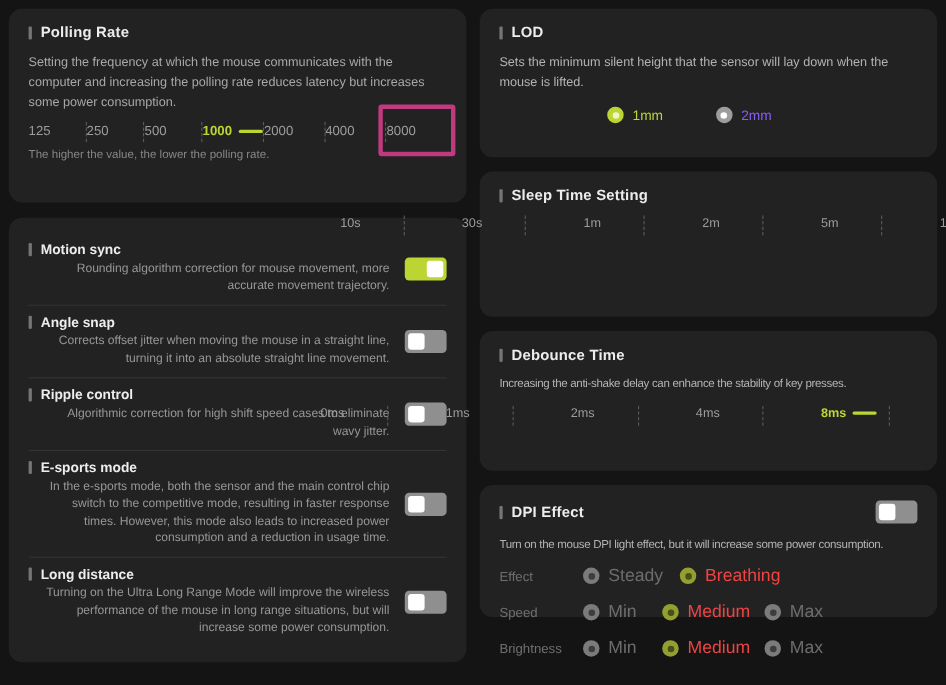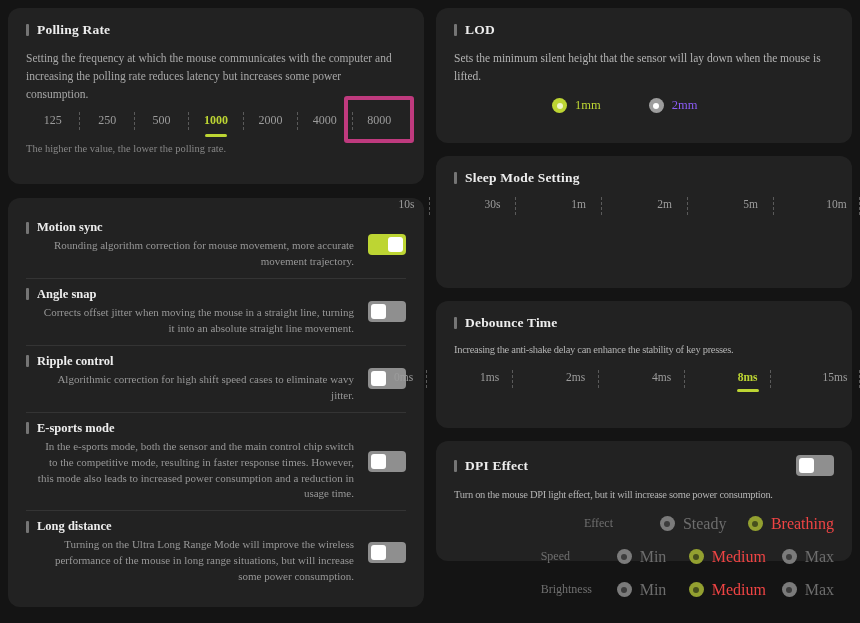--- a/index.html
+++ b/index.html
@@ -5,36 +5,36 @@
   :root { --accent:#bdd533; --hl:#bf3a7e; --panel:#222222; --bg:#141414; }
   * { box-sizing:border-box; }
   body {
     width:860px; height:623px; margin:0; background:var(--bg);
     font-family:"Liberation Sans", sans-serif; overflow:hidden;
   }
   .layout { display:flex; gap:12px; padding:8px; }
   .col { display:flex; flex-direction:column; width:416px; }
   .col.left { gap:14px; }
   .col.right { gap:13px; }
-  .panel { background:var(--panel); border-radius:12px; padding:14px 18px; width:416px;font-family:Liberation Serif, serif; }
+  .panel { background:var(--panel); border-radius:12px; padding:14px 18px; width:416px; }
 
   .p-title-row { display:flex; align-items:center; gap:8px; }
   .marker { width:3px; height:12px; background:#757575; border-radius:1px; flex-shrink:0; }
   .p-title { color:#ededed; font-size:13.5px; font-weight:bold; letter-spacing:.2px; }
   .p-desc { color:#a8a8a8; font-size:11.5px; line-height:1.58; margin-top:11px; }
   .p-desc.bright { color:#b3b3b3; }
   .p-desc.one-line { font-size:10.5px; letter-spacing:-0.3px; white-space:nowrap; overflow:hidden; }
   .note { color:#868686; font-size:10.5px; margin-top:6px; }
 
   
   .opts { display:flex; align-items:flex-start; margin-top:10px; }
   .opts.spread .opt { flex:1; }
   .opts.centered { justify-content:center; }
   .opts.centered .opt { padding:0 11px;margin-left:41px; }
-  .opt { display:flex; flex-direction:column; align-items:center; gap:6px; cursor:pointer; position:relative; }
+  .opt { display:flex; flex-direction:row; align-items:center; gap:6px; cursor:pointer; position:relative; }
   .opt .lbl { font-size:11.5px; color:#9c9c9c; white-space:nowrap; }
   .opts.spread .opt .lbl { font-size:12px; }
   .opt .ul { width:22px; height:3px; border-radius:2px; background:transparent; }
   .opt.sel .lbl { color:var(--accent); font-weight:bold; }
   .opt.sel .ul { background:var(--accent); }
   .sep { border-left:1px dashed #5a5a5a; height:18px; margin-top:-1px; }
 
   .hlbox {
     position:absolute; left:50%; top:-17px; transform:translateX(-50%);
     width:70px; height:47px; border:4px solid var(--hl); border-radius:3px; pointer-events:none;
@@ -60,21 +60,21 @@
   .radio { width:15px; height:15px; border-radius:50%; display:flex; align-items:center; justify-content:center; flex-shrink:0; }
   .radio .dot { width:6px; height:6px; border-radius:50%; }
   .radio.unsel { background:#9d9d9d; } .radio.unsel .dot { background:#ffffff; }
   .radio.sel { background:var(--accent); } .radio.sel .dot { background:#eef5c8; }
   .radio-lbl { font-size:12.5px; color:#8b5cf6; }
   .radio-opt.sel .radio-lbl { color:var(--accent); }
 
   
   .dpi-header { display:flex; justify-content:space-between; align-items:center; }
   .dpi-rows { margin-top:12px; display:flex; flex-direction:column; gap:17px; }
-  .dpi-row { display:flex; align-items:center; height:16px;justify-content:flex-end; }
+  .dpi-row { display:flex; align-items:center; height:16px; }
   .dpi-label { width:76px; font-size:12px; color:#6f6f6f; flex-shrink:0; }
   .dpi-row .radio-lbl { font-size:16px; color:#6d6d6d; }
   .dpi-row .radio.unsel { background:#7b7b7b; } .dpi-row .radio.unsel .dot { background:#3d3d3d; }
   .dpi-row .radio.sel { background:#93a030; } .dpi-row .radio.sel .dot { background:#474f1d; }
   .dpi-row .radio-opt.sel .radio-lbl { color:#ef4444; }
   .w88 { width:88px; } .w72 { width:72px; } .w93 { width:93px; }
 
   .panel.lod { height:135px; } .panel.sleep { height:132px; }
   .panel.debounce { height:127px; } .panel.dpi { height:120px; }
   .panel.polling { height:176px; }
@@ -223,21 +223,21 @@
               <span class="dot"></span>
             </span>
           <span class="radio-lbl">2mm</span>
         </div>
       </div>
     </div>
 
     <div class="panel sleep">
       <div class="p-title-row">
           <div class="marker"></div>
-        <div class="p-title">Sleep Mode Setting</div>
+        <div class="p-title">Sleep Time Setting</div>
         </div>
       <div class="opts centered">
         <div class="opt">
             <span class="lbl">10s</span>
             <span class="ul"></span>
           </div>
         <div class="sep"></div>
         <div class="opt">
             <span class="lbl">30s</span>
             <span class="ul"></span>

